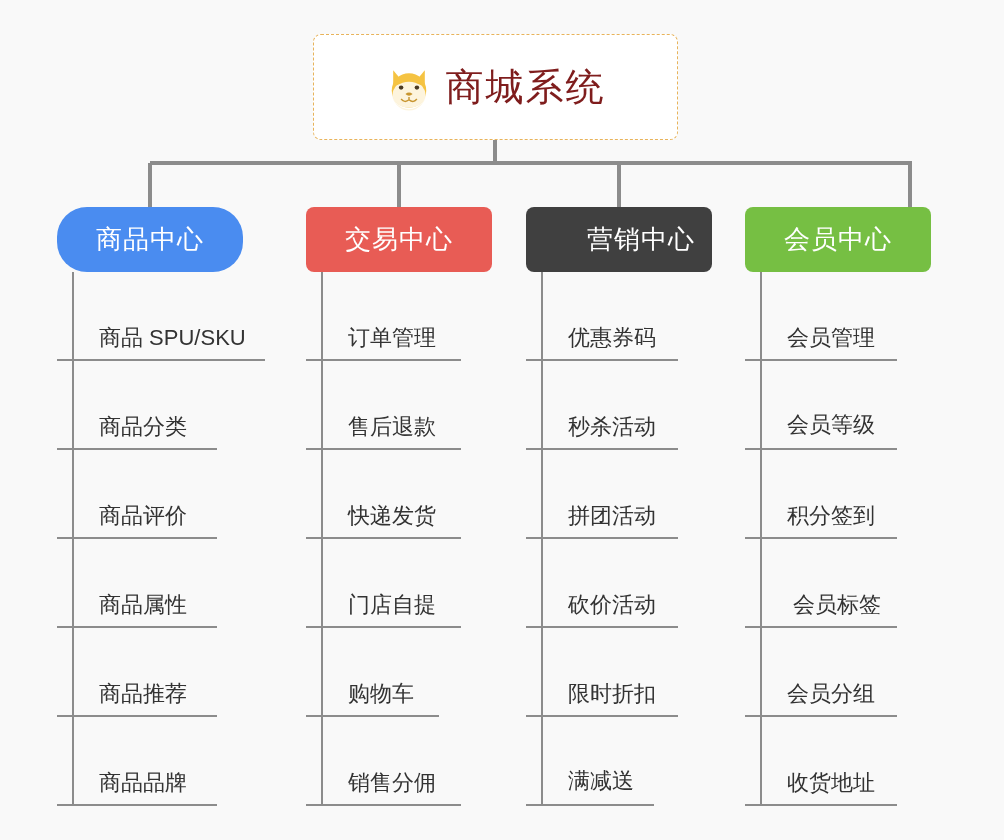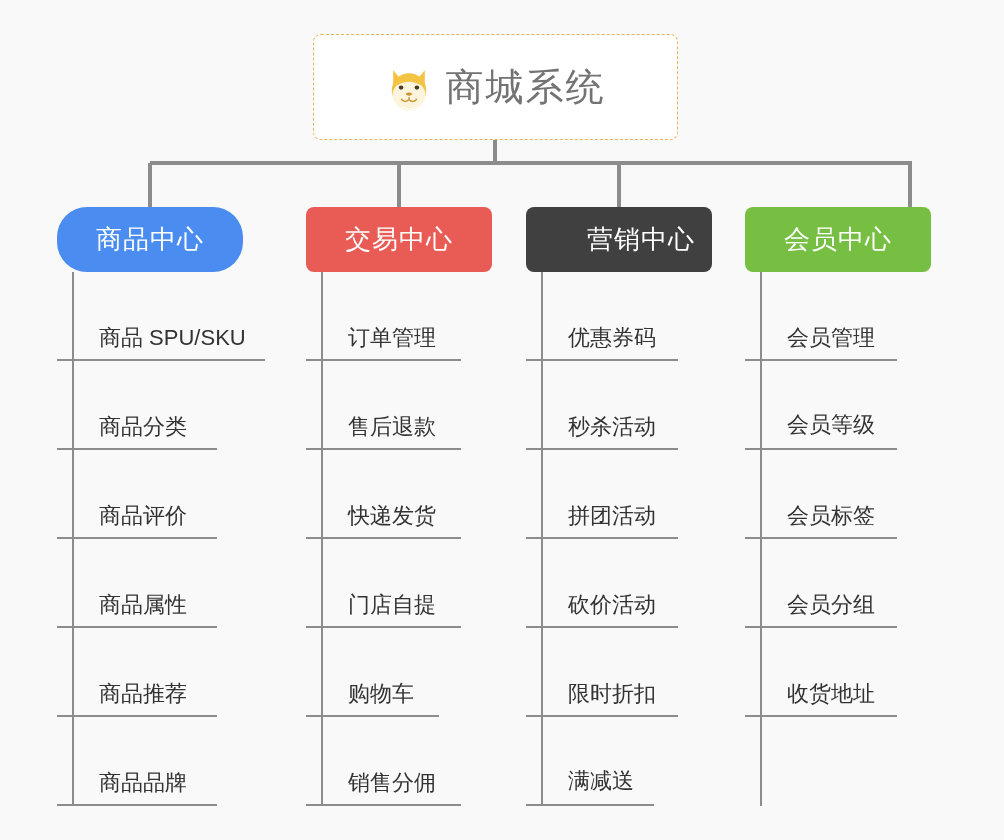--- a/index.html
+++ b/index.html
@@ -39,21 +39,21 @@
     width: 46px;
     height: 46px;
     flex: 0 0 46px;
     position: relative;
     top: 2px;
   }
   .root-icon svg { display: block; width: 46px; height: 46px; }
   .root-title {
     font-size: 38px;
     line-height: 1;
-    color: #737373;
+    color: #7f1d1d;
     letter-spacing: 2px;
     white-space: nowrap;
   }
 
   
   .conn {
     position: absolute;
     background: #8c8c8c;
   }
   .conn-stem {           
@@ -243,20 +243,23 @@
         </div>
         <div class="branch-spine" style="left: 15px; height: 534px;"></div>
         <div class="leaf-list">
           <div class="leaf" style="width: 152px;">
             <span class="leaf-label">会员管理</span>
           </div>
           <div class="leaf" style="width: 152px; font-family: Liberation Mono, monospace;">
             <span class="leaf-label">会员等级</span>
           </div>
           <div class="leaf" style="width: 152px;">
+            <span class="leaf-label">积分签到</span>
+          </div>
+          <div class="leaf" style="width: 152px; justify-content: center;">
             <span class="leaf-label">会员标签</span>
           </div>
           <div class="leaf" style="width: 152px;">
             <span class="leaf-label">会员分组</span>
           </div>
           <div class="leaf" style="width: 152px;">
             <span class="leaf-label">收货地址</span>
           </div>
         </div>
       </div>

